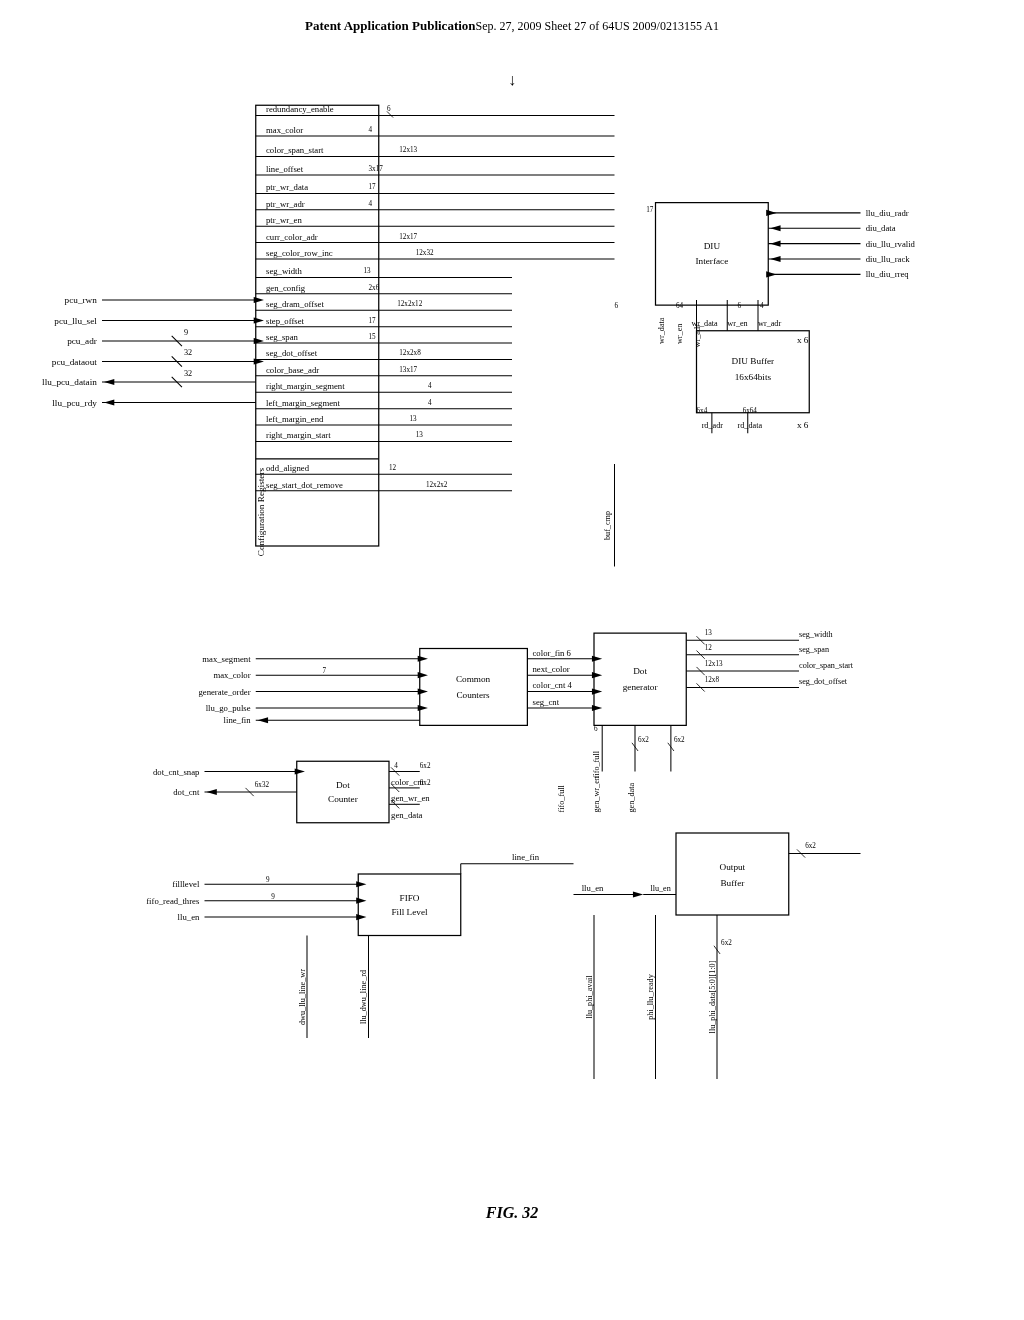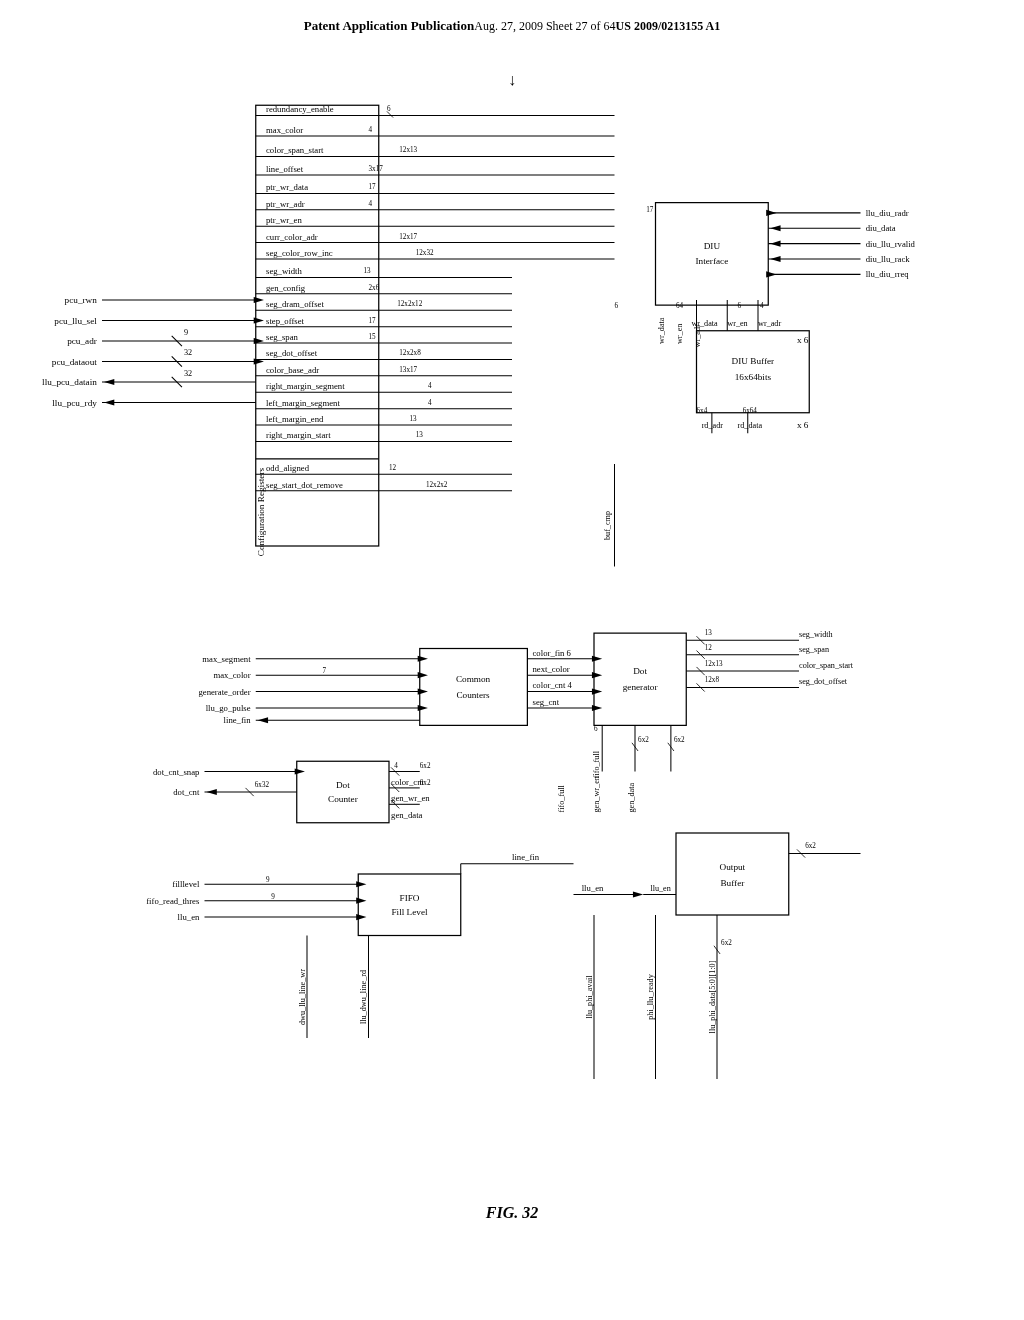--- a/index.html
+++ b/index.html
@@ -26,21 +26,21 @@
       font-size: 13px;
     }
 
     .header-center {
       font-size: 12px;
       text-align: center;
     }
 
     .header-right {
       font-size: 12px;
-      font-weight: bold;
+      font-weight: normal;
     }
 
     .diagram-area {
       position: relative;
       width: 100%;
       padding: 10px 20px;
     }
 
     svg {
       width: 100%;
@@ -68,21 +68,21 @@
 
     .bottom-section {
       padding: 0 40px;
     }
   </style>
 </head>
 <body>
 
 <div class="page-header">
   <div class="header-left">Patent Application Publication</div>
-  <div class="header-center">Aug. 27, 2009  Sheet 27 of 64</div>
+  <div class="header-center">Sep. 27, 2009  Sheet 27 of 64</div>
   <div class="header-right">US 2009/0213155 A1</div>
 </div>
 
 <div class="diagram-area">
   <svg viewBox="0 0 960 1100" xmlns="http://www.w3.org/2000/svg" font-family="Times New Roman, serif" font-size="10">
 
     <text x="480" y="30" text-anchor="middle" font-size="16">↓</text>
 
     <rect x="230" y="50" width="120" height="430" fill="none" stroke="#000" stroke-width="1.2"></rect>
     <text x="238" y="490" font-size="9" transform="rotate(-90,238,490)">Configuration Registers</text>

